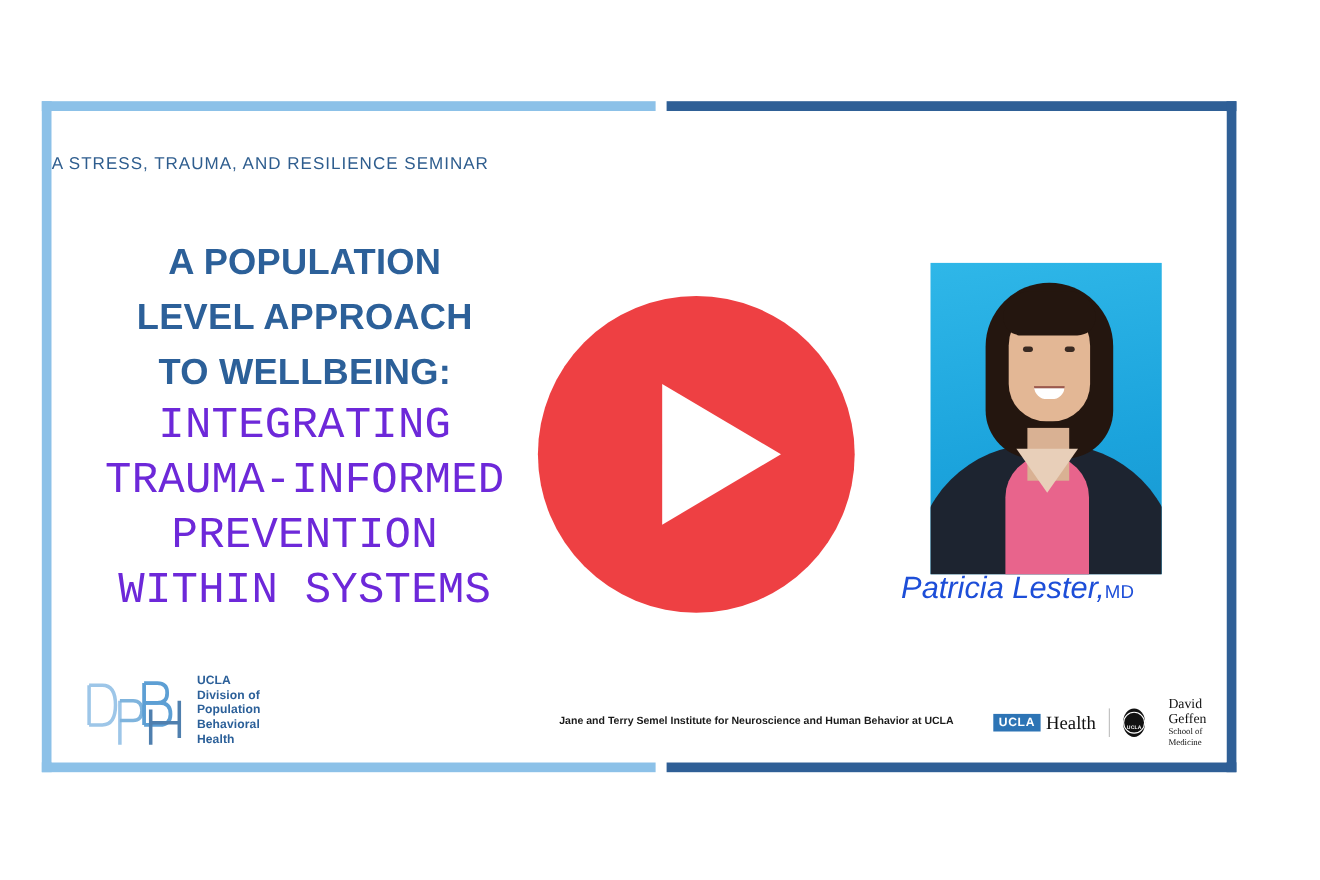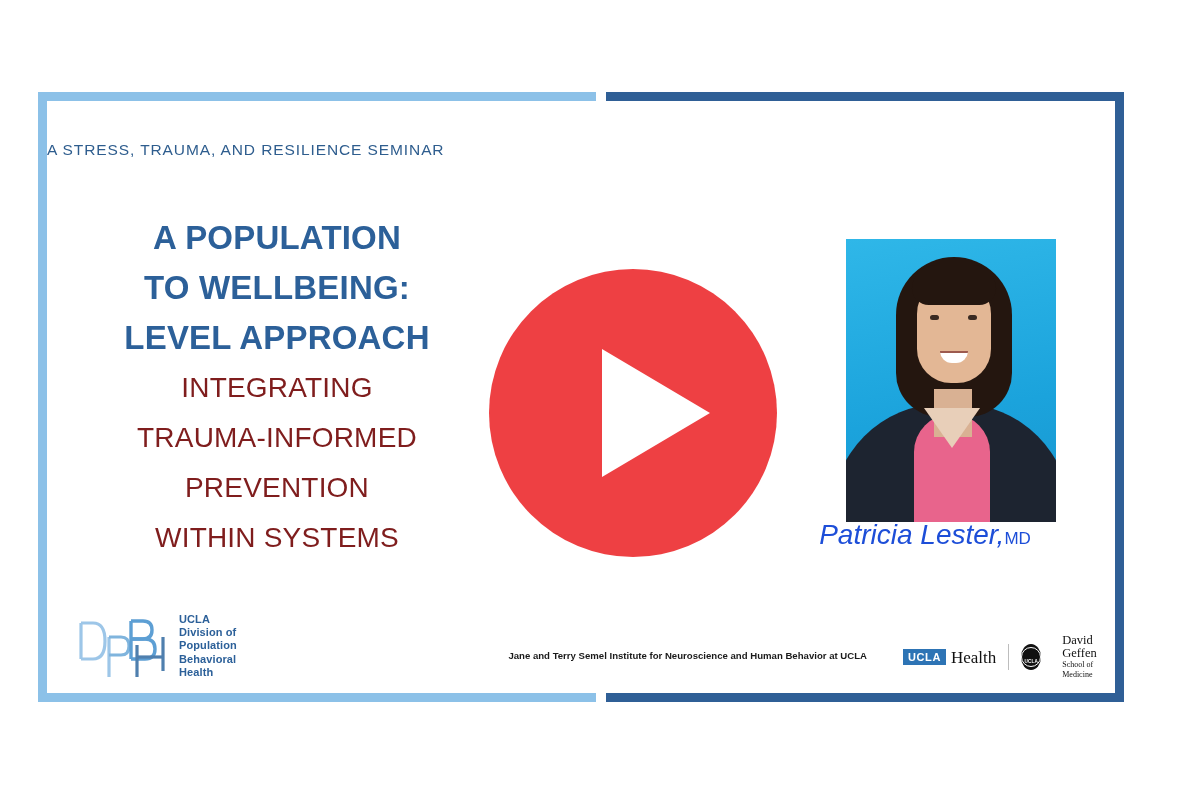--- a/index.html
+++ b/index.html
@@ -79,25 +79,26 @@
     text-align: center;
   }
   .title-strong {
     color: #2c6099;
     font-weight: bold;
     font-size: 33px;
     line-height: 50px;
     letter-spacing: 0.2px;
   }
   .title-light {
-    color: #7f1d1d;
+    color: #6d28d9;
     font-weight: 400;
-    font-size: 28px;
+    font-size: 40px;
     line-height: 50px;
     letter-spacing: 0.2px;
+    font-family: Liberation Mono, monospace;
   }
 
   
   .play-btn {
     position: absolute;
     left: 442px;
     top: 168px;
     width: 288px;
     height: 288px;
     border-radius: 50%;
@@ -342,22 +343,22 @@
   <div class="border-seg bdr-bot-dark"></div>
   <div class="border-seg bdr-left"></div>
   <div class="border-seg bdr-right"></div>
 
   <div class="stage">
 
     <div class="eyebrow">A STRESS, TRAUMA, AND RESILIENCE SEMINAR</div>
 
     <div class="title-block">
       <div class="title-strong">A POPULATION</div>
+      <div class="title-strong">LEVEL APPROACH</div>
       <div class="title-strong">TO WELLBEING:</div>
-      <div class="title-strong">LEVEL APPROACH</div>
       <div class="title-light">INTEGRATING</div>
       <div class="title-light">TRAUMA-INFORMED</div>
       <div class="title-light">PREVENTION</div>
       <div class="title-light">WITHIN  SYSTEMS</div>
     </div>
 
     <div class="play-btn">
       <div class="play-tri"></div>
     </div>
 

